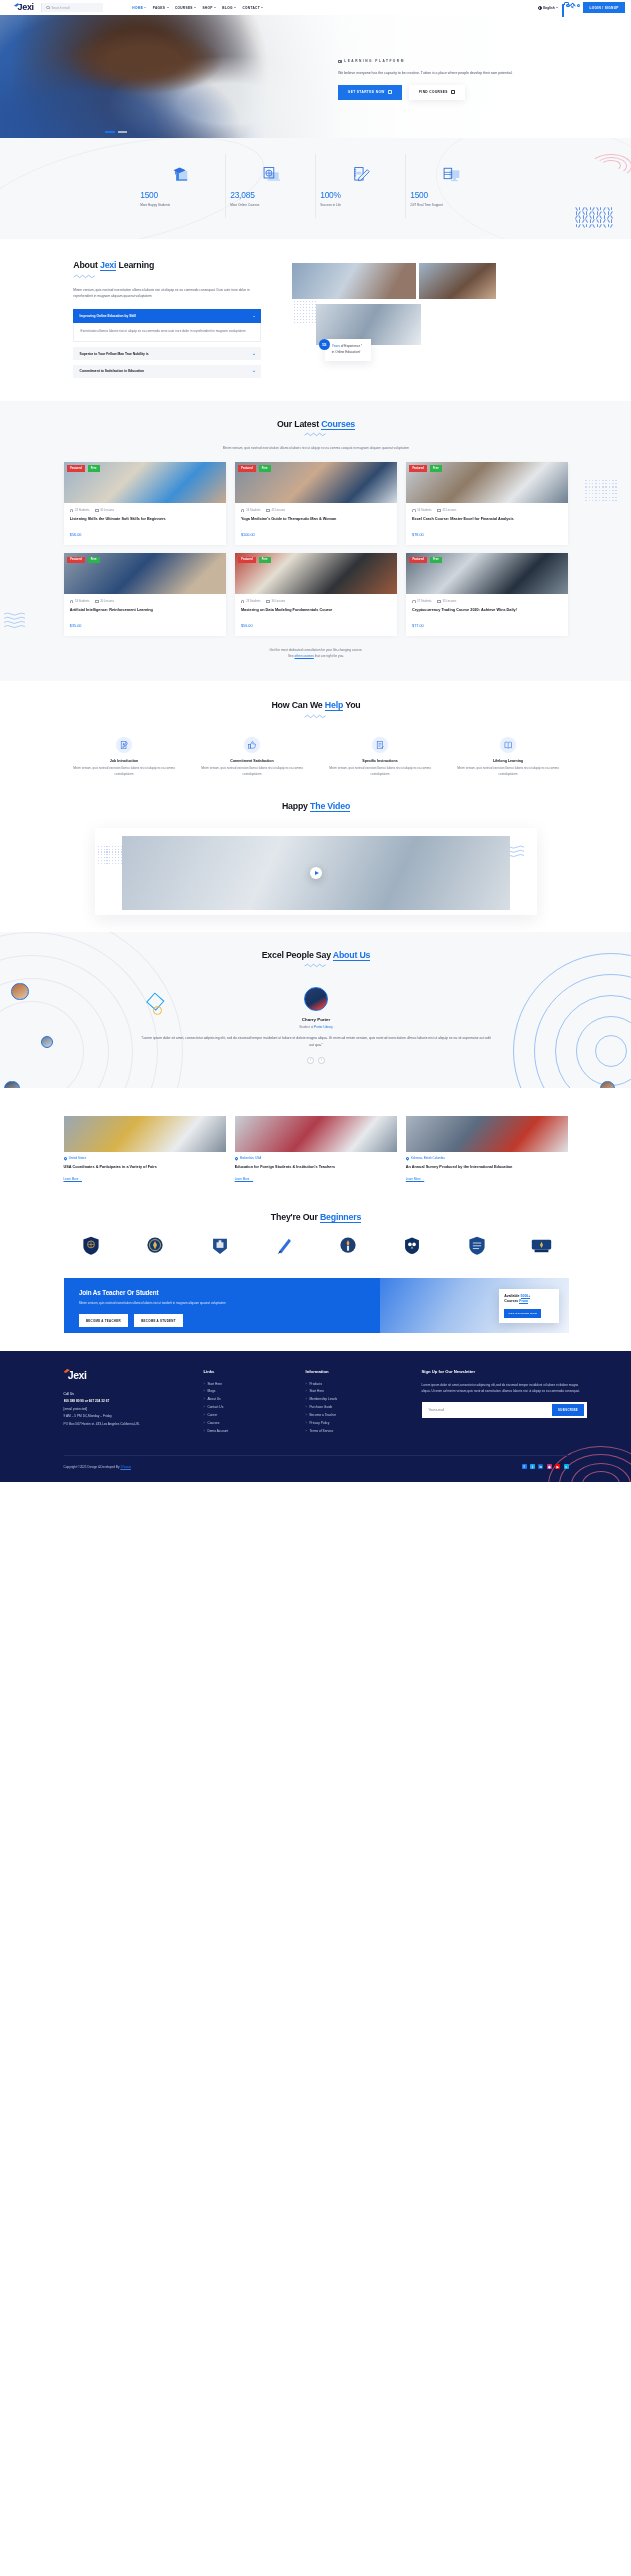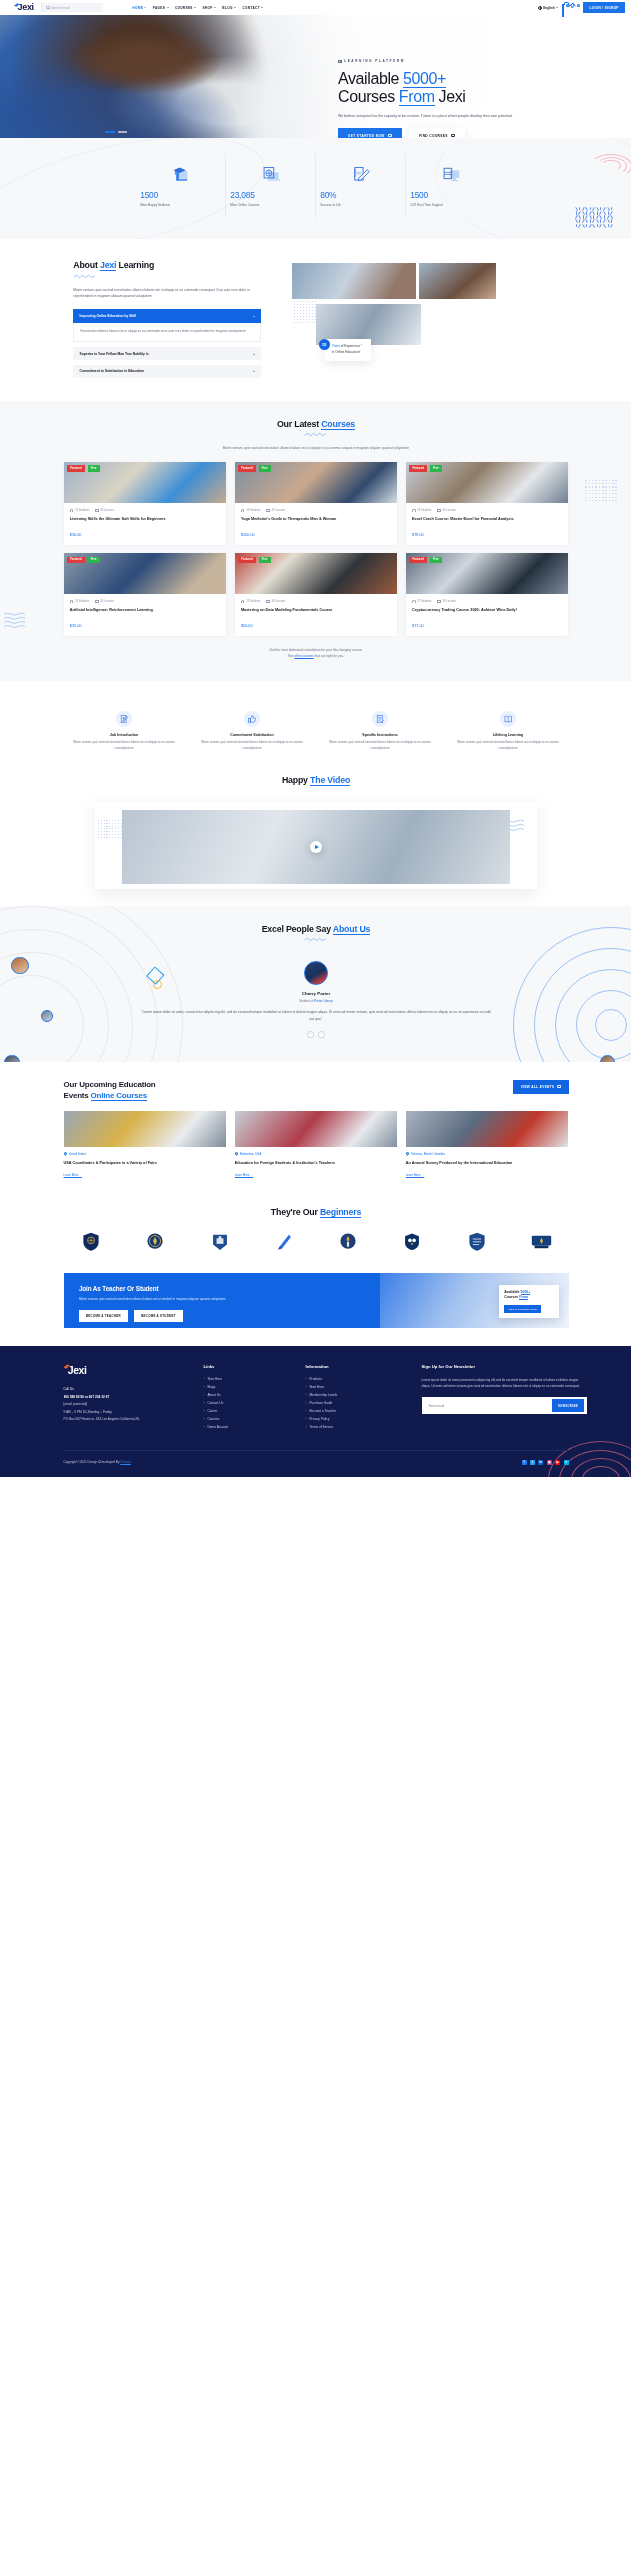--- a/index.html
+++ b/index.html
@@ -328,24 +328,20 @@
   </div>
 
   <div class="hero">
     <div class="hero-photo"></div>
     <div class="hero-fade"></div>
     <div class="hero-content">
       <div class="eyebrow">
         <span class="bk"></span>
         <span>LEARNING PLATFORM</span>
       </div>
-      <h1 class="hero-title">
-        <span>Available </span><span class="hl">5000+</span><br>
-        <span>Courses </span><span class="hl">From</span><span> Jexi</span>
-      </h1>
       <p class="hero-sub">We believe everyone has the capacity to be creative. Tuition is a place where people develop their own potential.</p>
       <div class="hero-btns">
         <button class="btn-primary">
           <span>GET STARTED NOW</span>
           <i class="hand"></i>
         </button>
         <button class="btn-white">
           <span>FIND COURSES</span>
           <i class="hand"></i>
         </button>
@@ -451,21 +447,21 @@
       </div>
       <div class="stat">
         <div class="ic">
           <svg width="18" height="17" viewBox="0 0 26 24">
               <rect x="4" y="2" width="12" height="18" fill="none" stroke="#2f6fe0" stroke-width="1.3"></rect>
               <rect x="6.5" y="8" width="7" height="4" fill="#bcd6f7"></rect>
               <path d="M3 5h3M3 8h3M3 11h3M3 14h3" stroke="#2f6fe0" stroke-width="1"></path>
               <path d="M22 5 L25 8 L13 20 L9 21 L10 17 Z" fill="#e8f0fe" stroke="#2f6fe0" stroke-width="1.2"></path>
             </svg>
         </div>
-        <div class="num">80%</div>
+        <div class="num">100%</div>
         <div class="lb">Success in Life</div>
       </div>
       <div class="stat">
         <div class="ic">
           <svg width="18" height="17" viewBox="0 0 26 24">
               <rect x="11" y="6" width="14" height="11" fill="#bcd6f7"></rect>
               <rect x="16" y="17" width="4" height="3" fill="#bcd6f7"></rect>
               <rect x="13" y="20" width="10" height="1.6" fill="#bcd6f7"></rect>
               <rect x="3" y="3" width="11" height="15" fill="none" stroke="#2f6fe0" stroke-width="1.3"></rect>
               <path d="M3 9h11M3 12h11" stroke="#2f6fe0" stroke-width="1"></path>
@@ -830,20 +826,28 @@
       </div>
       <div class="courses-note">
         <span>Get the most dedicated consultation for your life-changing course.</span><br>
         <span>See </span><a href="#">other courses</a><span> that are right for you.</span>
       </div>
     </div>
   </div>
 
   <div class="help">
     <div class="wrap">
+      <div class="center">
+        <h2 class="sec-title">
+          <span>How Can We </span><span class="hl">Help</span><span> You</span>
+        </h2>
+        <svg class="squiggle c" viewBox="0 0 40 8">
+            <path d="M1 5 L6 2 L11 6 L16 2 L21 6 L26 2 L31 6 L36 3" fill="none" stroke="#5b9bf0" stroke-width="1"></path>
+          </svg>
+      </div>
       <div class="hgrid">
         <div class="hcell">
           <div class="hcircle">
             <svg width="8.4" height="8.4" viewBox="0 0 14 14">
                 <rect x="2" y="1" width="8" height="12" fill="none" stroke="#2f6fe0" stroke-width="1"></rect>
                 <circle cx="6" cy="5" r="1.4" fill="#2f6fe0"></circle>
                 <path d="M4 9h4M4 11h3" stroke="#2f6fe0" stroke-width=".9"></path>
                 <path d="M11 2l2 2-4 4-2.4.4.4-2.4z" fill="none" stroke="#2f6fe0" stroke-width="1"></path>
               </svg>
           </div>
@@ -1015,30 +1019,20 @@
         <div class="tst-nav">
           <button>‹</button>
           <button>›</button>
         </div>
       </div>
     </div>
   </div>
 
   <div class="events">
     <div class="wrap">
-      <div class="ev-head">
-        <h2>
-          <span>Our Upcoming Education</span><br>
-          <span>Events </span><span class="hl" style="color:#1a73e8;border-bottom:1.1px solid #1a73e8">Online Courses</span>
-        </h2>
-        <button class="viewall">
-          <span>VIEW ALL EVENTS</span>
-          <i class="hand"></i>
-        </button>
-      </div>
       <div class="egrid">
         <div class="ecard">
           <div class="ethumb" style="background:linear-gradient(130deg,#9aa7b5,#d8b24a 40%,#e9ecef 72%,#7e8b99)"></div>
           <div class="eloc">
               <i class="pin"></i>
               <span>United States</span>
             </div>
           <h3>USA Coordinates &amp; Participates in a Variety of Fairs</h3>
           <a class="lmore" href="#">Learn More →</a>
         </div>

